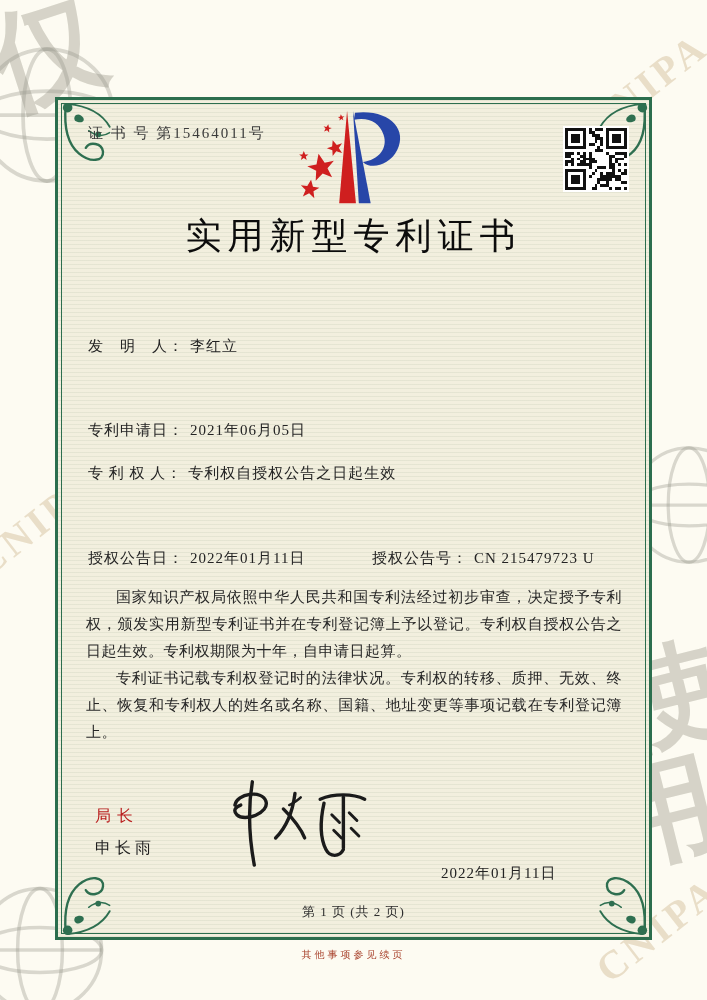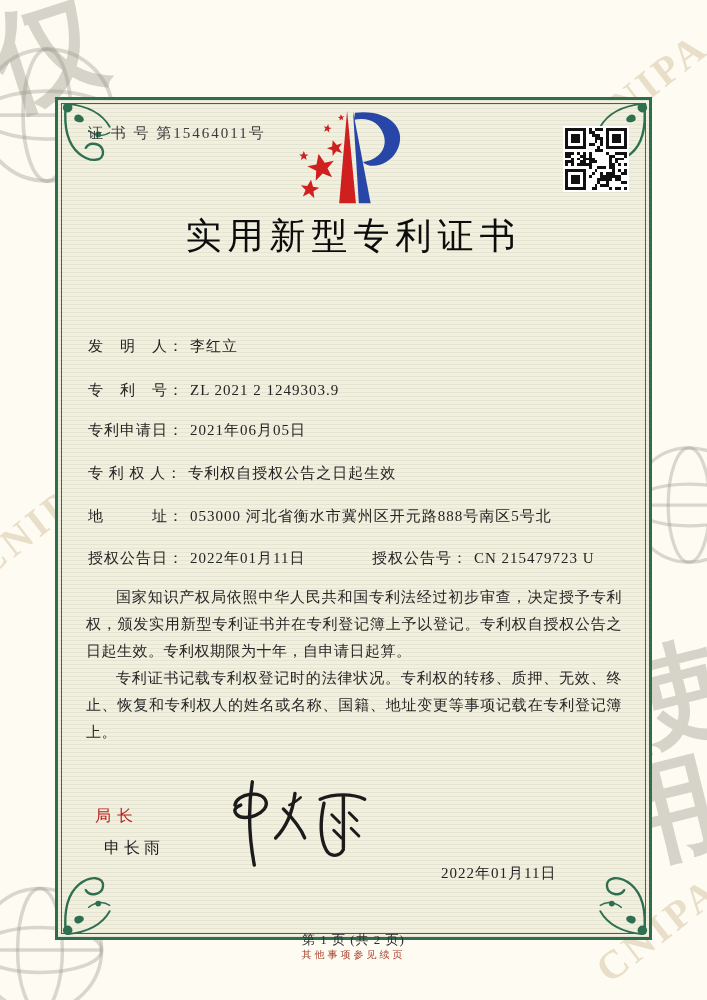--- a/index.html
+++ b/index.html
@@ -51,27 +51,27 @@
   .r4{top:464px} .r5{top:507px} .r6{top:549px}
   .grant2 { position:absolute; left:372px; top:0; }
   .r6 { width:530px; }
   .r6 .pair { position:relative; display:inline-block; }
 
   .body-text { position:absolute; left:86px; top:584px; width:536px; }
   .body-text p { font-size:15px; line-height:27px; text-indent:2em; text-align:justify;
                  color:#262626; letter-spacing:0.5px; }
 
   .sig-title { position:absolute; left:95px; top:806px; font-size:16px; letter-spacing:6px; color:#b91c1c; }
-  .sig-name  { position:absolute; left:104px; top:838px; font-size:16px; letter-spacing:4px; color:#1e1e1e; }
+  .sig-name  { position:absolute; left:95px; top:838px; font-size:16px; letter-spacing:4px; color:#1e1e1e; }
   .sig-hand  { position:absolute; left:205px; top:776px; width:178px; height:92px; }
   .sig-hand svg { width:100%; height:100%; }
 
   .issue-date { position:absolute; left:441px; top:864px; font-size:15px; letter-spacing:1px; color:#232323; }
   .page-no { position:absolute; left:55px; top:903px; width:597px; text-align:center;
-             font-size:13px; color:#2e2e2e; letter-spacing:1px; z-index:4;margin-top:28px; }
+             font-size:13px; color:#2e2e2e; letter-spacing:1px; z-index:4; }
   .cont-note { position:absolute; left:0; top:948px; width:707px; text-align:center;
                font-size:10px; letter-spacing:3px; color:#a8422c; z-index:4; }
 </style>
 </head>
 <body>
 
 <div class="page">
 
   <div class="wm wm-char" style="left:-8px; top:-22px; transform:rotate(-18deg);">仅</div>
   <div class="wm wm-char" style="left:70px; top:96px; transform:rotate(-18deg);">限</div>
@@ -304,31 +304,25 @@
           <rect x="3" y="45" width="15" height="15" fill="#fff"></rect>
           <rect x="6" y="48" width="9" height="9" fill="#111"></rect>
         </svg>
     </div>
 
     <div class="title">实用新型专利证书</div>
 
     <div class="row r1">
       <span class="lbl">发　明　人：</span><span class="val">李红立</span>
     </div>
-    <div class="row r2">
-      <span class="lbl">专　利　号：</span><span class="val">ZL 2021 2 1249303.9</span>
-    </div>
     <div class="row r3">
       <span class="lbl">专利申请日：</span><span class="val">2021年06月05日</span>
     </div>
     <div class="row r4">
       <span class="lbl">专 利 权 人：</span><span class="val">专利权自授权公告之日起生效</span>
-    </div>
-    <div class="row r5">
-      <span class="lbl">地　　　址：</span><span class="val">053000 河北省衡水市冀州区开元路888号南区5号北</span>
     </div>
     <div class="row r6">
       <span class="pair">
         <span>授权公告日：</span><span class="val">2022年01月11日</span>
       </span>
       <span class="pair grant2" style="position:absolute; left:284px;">
         <span>授权公告号：</span><span class="val">CN 215479723 U</span>
       </span>
     </div>
 

